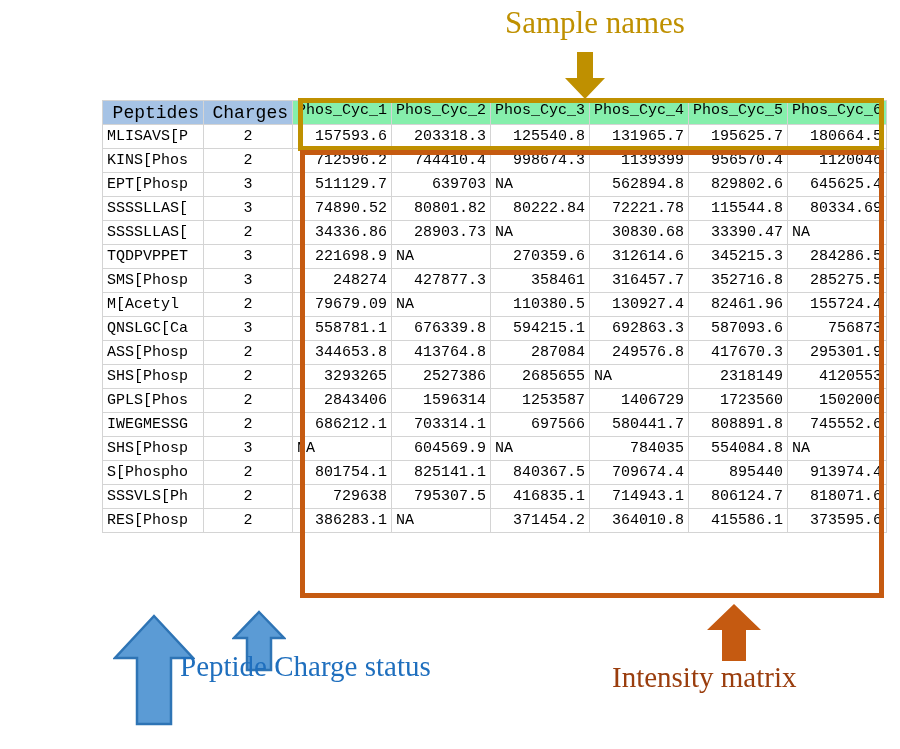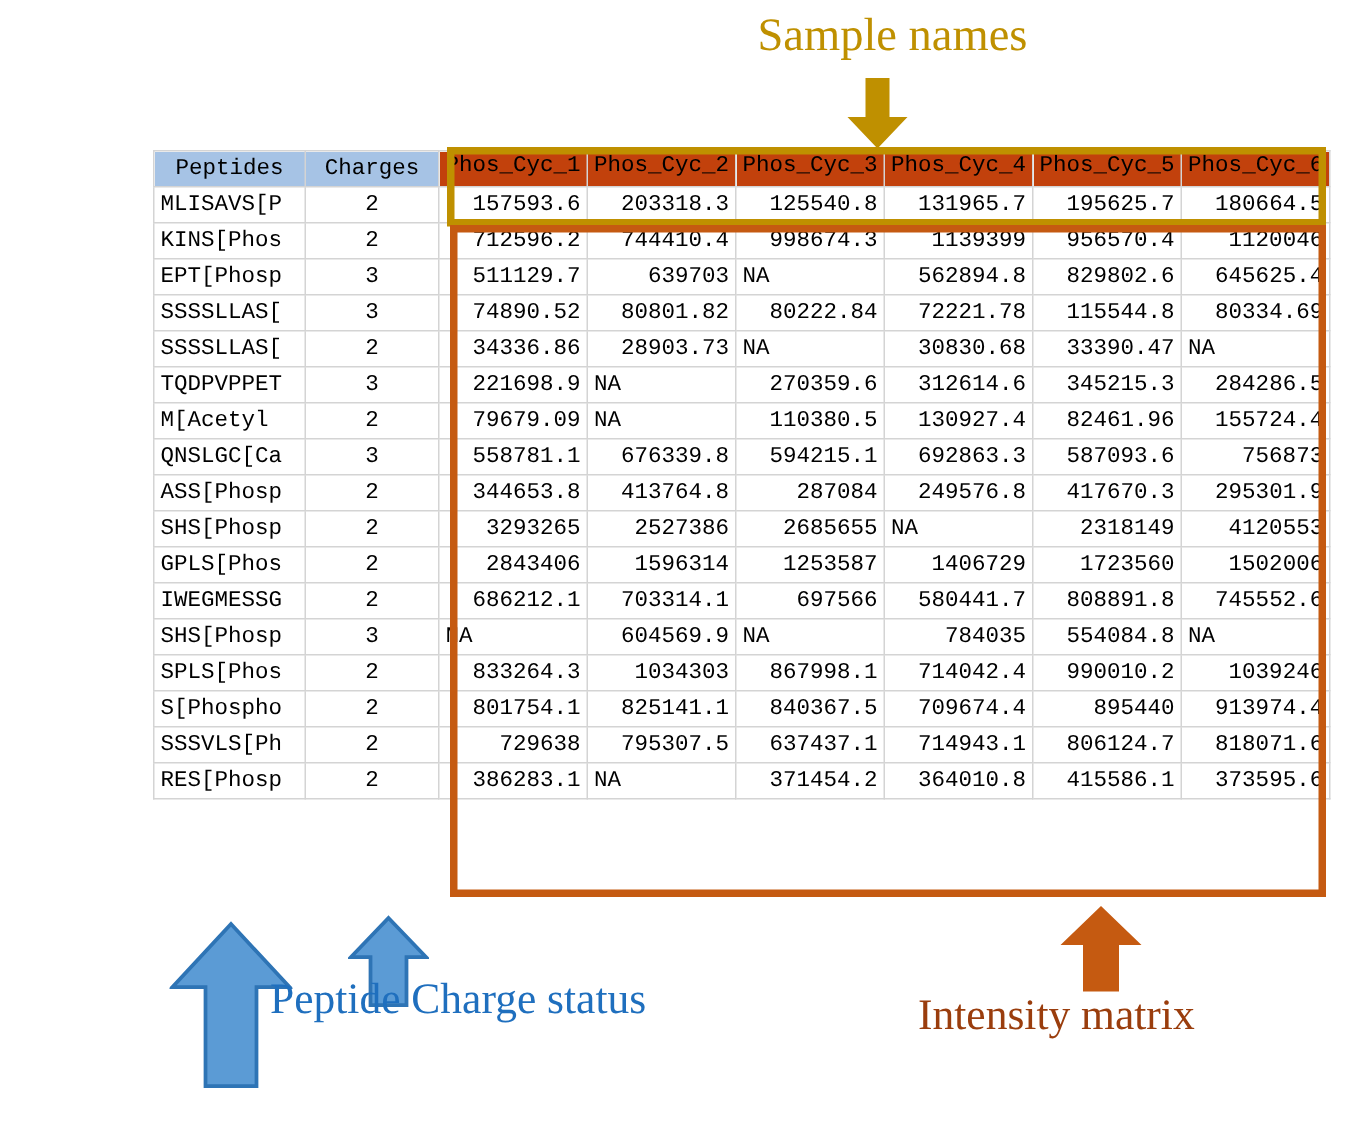--- a/index.html
+++ b/index.html
@@ -83,27 +83,27 @@
     box-sizing:border-box;
   }
   
   .col-pep{width:101px;}
   .col-chg{width:89px;margin-top:20px;}
   .col-num{width:97px;}
 
   
   th.hdr-left{
     background:#a6c3e5;
-    text-align:center;
+    text-align:right;
     height:44px;
     vertical-align:middle;
-    font-size:15px;
+    font-size:18px;
   }
   th.hdr-sample{
-    background:#c2410c;
+    background:#86efac;
     text-align:left;
     height:44px;
     vertical-align:top;
     padding-top:3px;
     line-height:19px;
     font-size:15px;
     word-break:break-all;
     white-space:normal;
   }
 
@@ -200,20 +200,30 @@
         <td class="cell-pep col-pep">TQDPVPPET</td>
         <td class="cell-chg col-chg">3</td>
         <td class="cell-num col-num">221698.9</td>
         <td class="cell-na col-num">NA</td>
         <td class="cell-num col-num">270359.6</td>
         <td class="cell-num col-num">312614.6</td>
         <td class="cell-num col-num">345215.3</td>
         <td class="cell-num col-num">284286.5</td>
       </tr>
       <tr>
+        <td class="cell-pep col-pep">SMS[Phosp</td>
+        <td class="cell-chg col-chg">3</td>
+        <td class="cell-num col-num">248274</td>
+        <td class="cell-num col-num">427877.3</td>
+        <td class="cell-num col-num">358461</td>
+        <td class="cell-num col-num">316457.7</td>
+        <td class="cell-num col-num">352716.8</td>
+        <td class="cell-num col-num">285275.5</td>
+      </tr>
+      <tr>
         <td class="cell-pep col-pep">M[Acetyl</td>
         <td class="cell-chg col-chg">2</td>
         <td class="cell-num col-num">79679.09</td>
         <td class="cell-na col-num">NA</td>
         <td class="cell-num col-num">110380.5</td>
         <td class="cell-num col-num">130927.4</td>
         <td class="cell-num col-num">82461.96</td>
         <td class="cell-num col-num">155724.4</td>
       </tr>
       <tr>
@@ -270,45 +280,35 @@
         <td class="cell-pep col-pep">SHS[Phosp</td>
         <td class="cell-chg col-chg">3</td>
         <td class="cell-na col-num">NA</td>
         <td class="cell-num col-num">604569.9</td>
         <td class="cell-na col-num">NA</td>
         <td class="cell-num col-num">784035</td>
         <td class="cell-num col-num">554084.8</td>
         <td class="cell-na col-num">NA</td>
       </tr>
       <tr>
-        <td class="cell-pep col-pep">SPLS[Phos</td>
-        <td class="cell-chg col-chg">2</td>
-        <td class="cell-num col-num">833264.3</td>
-        <td class="cell-num col-num">1034303</td>
-        <td class="cell-num col-num">867998.1</td>
-        <td class="cell-num col-num">714042.4</td>
-        <td class="cell-num col-num">990010.2</td>
-        <td class="cell-num col-num">1039246</td>
-      </tr>
-      <tr>
         <td class="cell-pep col-pep">S[Phospho</td>
         <td class="cell-chg col-chg">2</td>
         <td class="cell-num col-num">801754.1</td>
         <td class="cell-num col-num">825141.1</td>
         <td class="cell-num col-num">840367.5</td>
         <td class="cell-num col-num">709674.4</td>
         <td class="cell-num col-num">895440</td>
         <td class="cell-num col-num">913974.4</td>
       </tr>
       <tr>
         <td class="cell-pep col-pep">SSSVLS[Ph</td>
         <td class="cell-chg col-chg">2</td>
         <td class="cell-num col-num">729638</td>
         <td class="cell-num col-num">795307.5</td>
-        <td class="cell-num col-num">637437.1</td>
+        <td class="cell-num col-num">416835.1</td>
         <td class="cell-num col-num">714943.1</td>
         <td class="cell-num col-num">806124.7</td>
         <td class="cell-num col-num">818071.6</td>
       </tr>
       <tr>
         <td class="cell-pep col-pep">RES[Phosp</td>
         <td class="cell-chg col-chg">2</td>
         <td class="cell-num col-num">386283.1</td>
         <td class="cell-na col-num">NA</td>
         <td class="cell-num col-num">371454.2</td>

